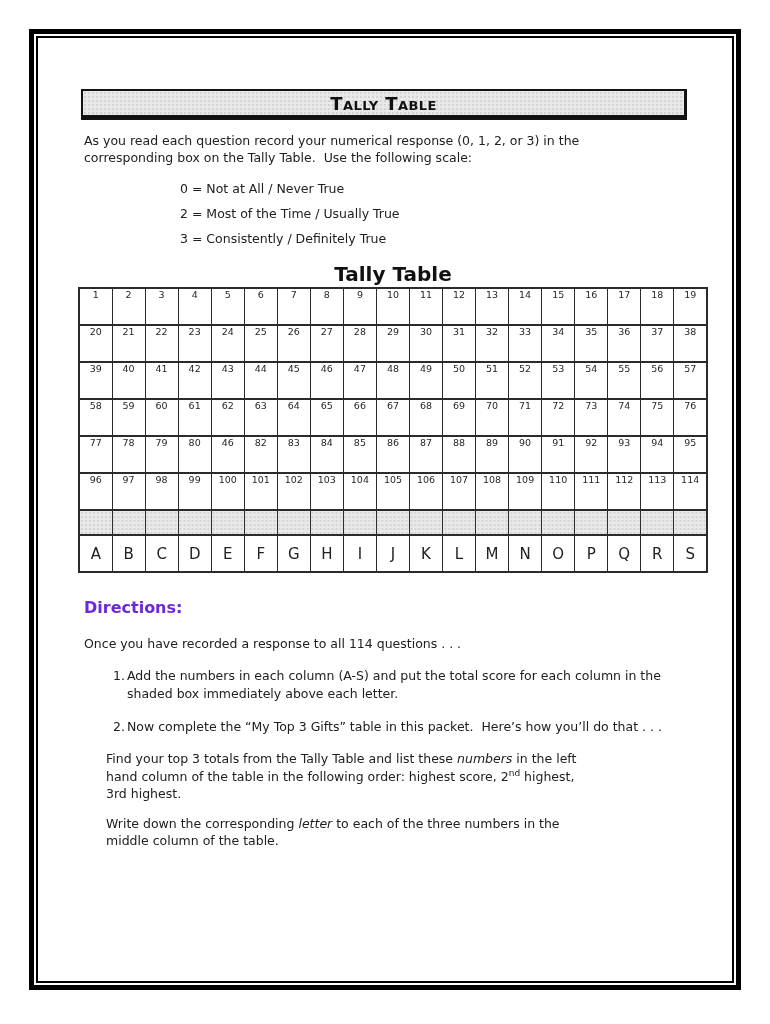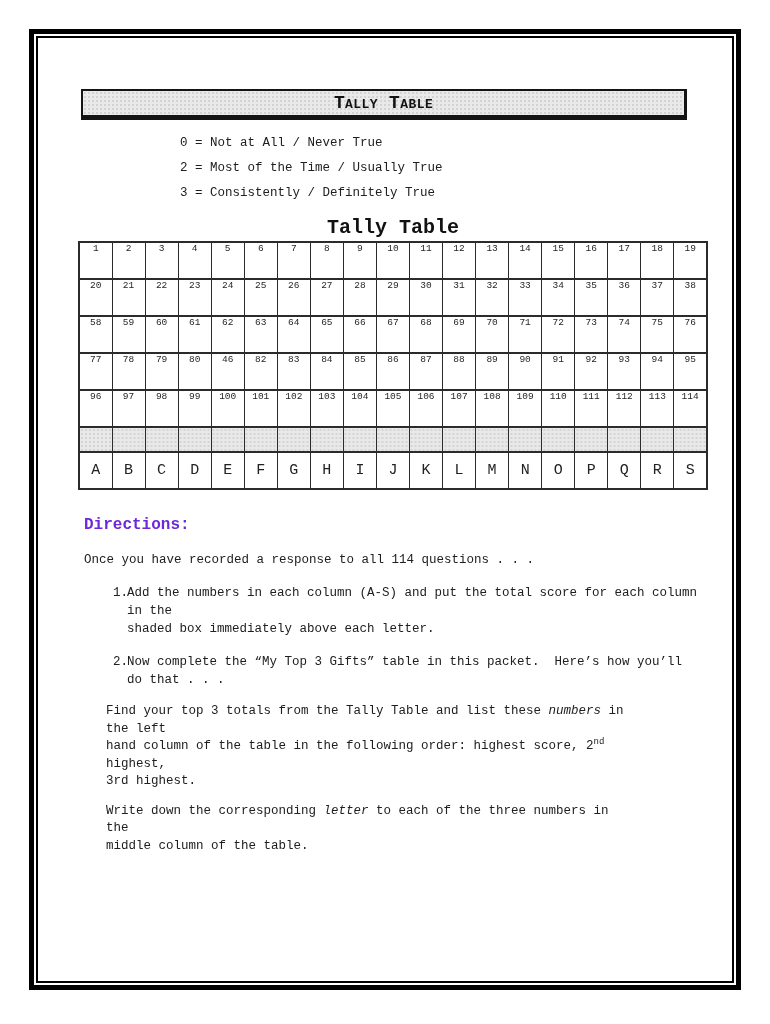--- a/index.html
+++ b/index.html
@@ -17,21 +17,20 @@
   }
   .frame-outer {
     position: absolute;
     left: 29px;
     top: 29px;
     width: 712px;
     height: 961px;
     border: 5px solid #000000;
     box-sizing: border-box;
     background: #ffffff;
-    font-family: Liberation Mono, monospace;
   }
   .frame-inner {
     position: absolute;
     inset: 2px;
     border: 2px solid #000000;
   }
   .content {
     position: absolute;
     inset: 0;
     overflow: hidden;
@@ -165,20 +164,22 @@
 <body>
 
 <div class="frame-outer">
   <div class="frame-inner">
     <div class="content">
 
       <div class="header-bar stipple">
         <span class="header-title">Tally Table</span>
       </div>
 
+      <p class="intro">As you read each question record your numerical response (0, 1, 2, or 3) in the
+corresponding box on the Tally Table.  Use the following scale:</p>
 
       <div class="scale">
         <div class="scale-item">0 = Not at All / Never True</div>
         <div class="scale-item">2 = Most of the Time / Usually True</div>
         <div class="scale-item">3 = Consistently / Definitely True</div>
       </div>
 
       <div class="table-title">Tally Table</div>
 
       <table class="tally">
@@ -219,20 +220,41 @@
               <td class="num-cell">31</td>
               <td class="num-cell">32</td>
               <td class="num-cell">33</td>
               <td class="num-cell">34</td>
               <td class="num-cell">35</td>
               <td class="num-cell">36</td>
               <td class="num-cell">37</td>
               <td class="num-cell">38</td>
             </tr>
             <tr>
+              <td class="num-cell">39</td>
+              <td class="num-cell">40</td>
+              <td class="num-cell">41</td>
+              <td class="num-cell">42</td>
+              <td class="num-cell">43</td>
+              <td class="num-cell">44</td>
+              <td class="num-cell">45</td>
+              <td class="num-cell">46</td>
+              <td class="num-cell">47</td>
+              <td class="num-cell">48</td>
+              <td class="num-cell">49</td>
+              <td class="num-cell">50</td>
+              <td class="num-cell">51</td>
+              <td class="num-cell">52</td>
+              <td class="num-cell">53</td>
+              <td class="num-cell">54</td>
+              <td class="num-cell">55</td>
+              <td class="num-cell">56</td>
+              <td class="num-cell">57</td>
+            </tr>
+            <tr>
               <td class="num-cell">58</td>
               <td class="num-cell">59</td>
               <td class="num-cell">60</td>
               <td class="num-cell">61</td>
               <td class="num-cell">62</td>
               <td class="num-cell">63</td>
               <td class="num-cell">64</td>
               <td class="num-cell">65</td>
               <td class="num-cell">66</td>
               <td class="num-cell">67</td>

